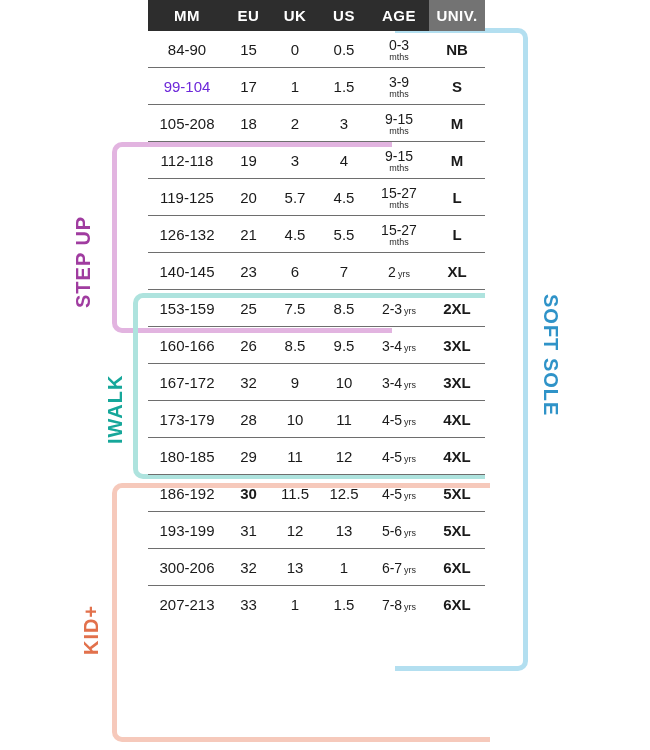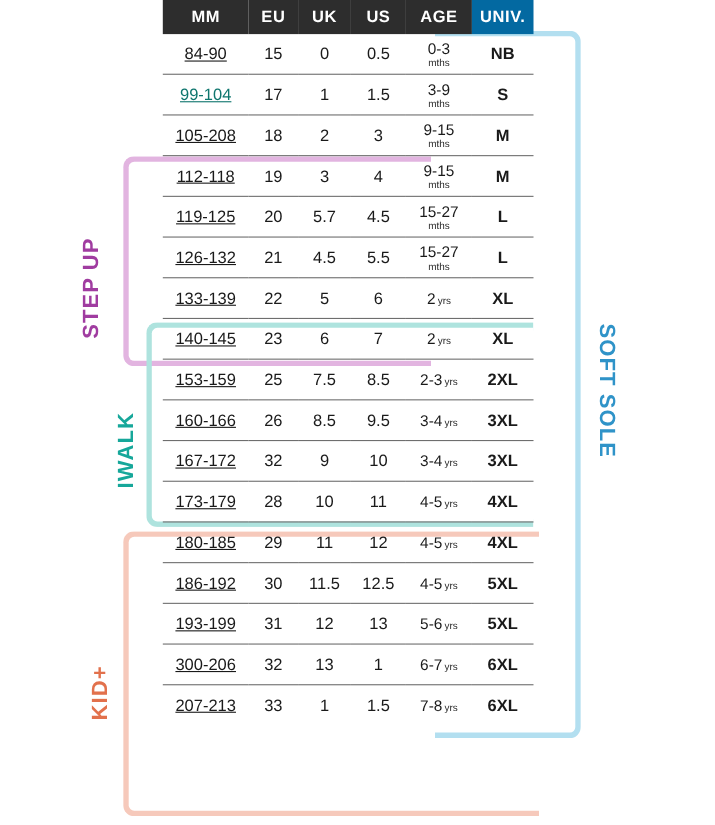--- a/index.html
+++ b/index.html
@@ -150,21 +150,21 @@
   }
   .age-stacked .age-unit {
     display: block;
     margin-top: 1px;
   }
   .age-inline .age-unit {
     display: inline;
     margin-left: 2px;
   }
   .univ-cell { font-weight: bold; font-size: 15px; }
-  .mm-cell { font-size: 14px; text-decoration: underline; }
+  .mm-cell { font-size: 14px; }
 </style>
 </head>
 <body>
 
 <div id="page" style="background: rgb(255, 255, 255);">
 
   <div class="bracket bracket-right" id="bracket-softsole" style="border-color: rgb(179, 223, 240);"></div>
   <div class="bracket bracket-left" id="bracket-stepup" style="border-color: rgb(226, 180, 224);"></div>
   <div class="bracket bracket-left" id="bracket-iwalk" style="border-color: rgb(174, 227, 222);"></div>
   <div class="bracket bracket-left" id="bracket-kidplus" style="border-color: rgb(246, 201, 187);"></div>
@@ -184,34 +184,34 @@
           <col class="c-age">
           <col class="c-univ">
       </colgroup>
       <thead>
         <tr>
           <th style="background: rgb(45, 45, 45); color: rgb(255, 255, 255);">MM</th>
           <th style="background: rgb(45, 45, 45); color: rgb(255, 255, 255);">EU</th>
           <th style="background: rgb(45, 45, 45); color: rgb(255, 255, 255);">UK</th>
           <th style="background: rgb(45, 45, 45); color: rgb(255, 255, 255);">US</th>
           <th style="background: rgb(45, 45, 45); color: rgb(255, 255, 255);">AGE</th>
-          <th style="background: #0369a1; color: rgb(255, 255, 255);">UNIV.</th>
+          <th style="background: #737373; color: rgb(255, 255, 255);">UNIV.</th>
         </tr>
       </thead>
       <tbody id="table-body">
           <tr>
             <td class="mm-cell" style="color: rgb(26, 26, 26);">84-90</td>
             <td style="color: rgb(26, 26, 26);">15</td>
             <td style="color: rgb(26, 26, 26);">0</td>
             <td style="color: rgb(26, 26, 26);">0.5</td>
             <td class="age-cell age-stacked" style="color: rgb(26, 26, 26);"><span class="age-main">0-3</span><span class="age-unit">mths</span></td>
             <td class="univ-cell" style="color: rgb(26, 26, 26);">NB</td>
           </tr>
           <tr>
-            <td class="mm-cell" style="color: #0f766e;">99-104</td>
+            <td class="mm-cell" style="color: #6d28d9;">99-104</td>
             <td style="color: rgb(26, 26, 26);">17</td>
             <td style="color: rgb(26, 26, 26);">1</td>
             <td style="color: rgb(26, 26, 26);">1.5</td>
             <td class="age-cell age-stacked" style="color: rgb(26, 26, 26);"><span class="age-main">3-9</span><span class="age-unit">mths</span></td>
             <td class="univ-cell" style="color: rgb(26, 26, 26);">S</td>
           </tr>
           <tr>
             <td class="mm-cell" style="color: rgb(26, 26, 26);">105-208</td>
             <td style="color: rgb(26, 26, 26);">18</td>
             <td style="color: rgb(26, 26, 26);">2</td>
@@ -237,28 +237,20 @@
           </tr>
           <tr>
             <td class="mm-cell" style="color: rgb(26, 26, 26);">126-132</td>
             <td style="color: rgb(26, 26, 26);">21</td>
             <td style="color: rgb(26, 26, 26);">4.5</td>
             <td style="color: rgb(26, 26, 26);">5.5</td>
             <td class="age-cell age-stacked" style="color: rgb(26, 26, 26);"><span class="age-main">15-27</span><span class="age-unit">mths</span></td>
             <td class="univ-cell" style="color: rgb(26, 26, 26);">L</td>
           </tr>
           <tr>
-            <td class="mm-cell" style="color: rgb(26, 26, 26);">133-139</td>
-            <td style="color: rgb(26, 26, 26);">22</td>
-            <td style="color: rgb(26, 26, 26);">5</td>
-            <td style="color: rgb(26, 26, 26);">6</td>
-            <td class="age-cell age-inline" style="color: rgb(26, 26, 26);"><span class="age-main">2</span><span class="age-unit">yrs</span></td>
-            <td class="univ-cell" style="color: rgb(26, 26, 26);">XL</td>
-          </tr>
-          <tr>
             <td class="mm-cell" style="color: rgb(26, 26, 26);">140-145</td>
             <td style="color: rgb(26, 26, 26);">23</td>
             <td style="color: rgb(26, 26, 26);">6</td>
             <td style="color: rgb(26, 26, 26);">7</td>
             <td class="age-cell age-inline" style="color: rgb(26, 26, 26);"><span class="age-main">2</span><span class="age-unit">yrs</span></td>
             <td class="univ-cell" style="color: rgb(26, 26, 26);">XL</td>
           </tr>
           <tr>
             <td class="mm-cell" style="color: rgb(26, 26, 26);">153-159</td>
             <td style="color: rgb(26, 26, 26);">25</td>
@@ -294,21 +286,21 @@
           <tr>
             <td class="mm-cell" style="color: rgb(26, 26, 26);">180-185</td>
             <td style="color: rgb(26, 26, 26);">29</td>
             <td style="color: rgb(26, 26, 26);">11</td>
             <td style="color: rgb(26, 26, 26);">12</td>
             <td class="age-cell age-inline" style="color: rgb(26, 26, 26);"><span class="age-main">4-5</span><span class="age-unit">yrs</span></td>
             <td class="univ-cell" style="color: rgb(26, 26, 26);">4XL</td>
           </tr>
           <tr>
             <td class="mm-cell" style="color: rgb(26, 26, 26);">186-192</td>
-            <td style="color: rgb(26, 26, 26);">30</td>
+            <td style="color: rgb(26, 26, 26); font-weight: bold;">30</td>
             <td style="color: rgb(26, 26, 26);">11.5</td>
             <td style="color: rgb(26, 26, 26);">12.5</td>
             <td class="age-cell age-inline" style="color: rgb(26, 26, 26);"><span class="age-main">4-5</span><span class="age-unit">yrs</span></td>
             <td class="univ-cell" style="color: rgb(26, 26, 26);">5XL</td>
           </tr>
           <tr>
             <td class="mm-cell" style="color: rgb(26, 26, 26);">193-199</td>
             <td style="color: rgb(26, 26, 26);">31</td>
             <td style="color: rgb(26, 26, 26);">12</td>
             <td style="color: rgb(26, 26, 26);">13</td>

